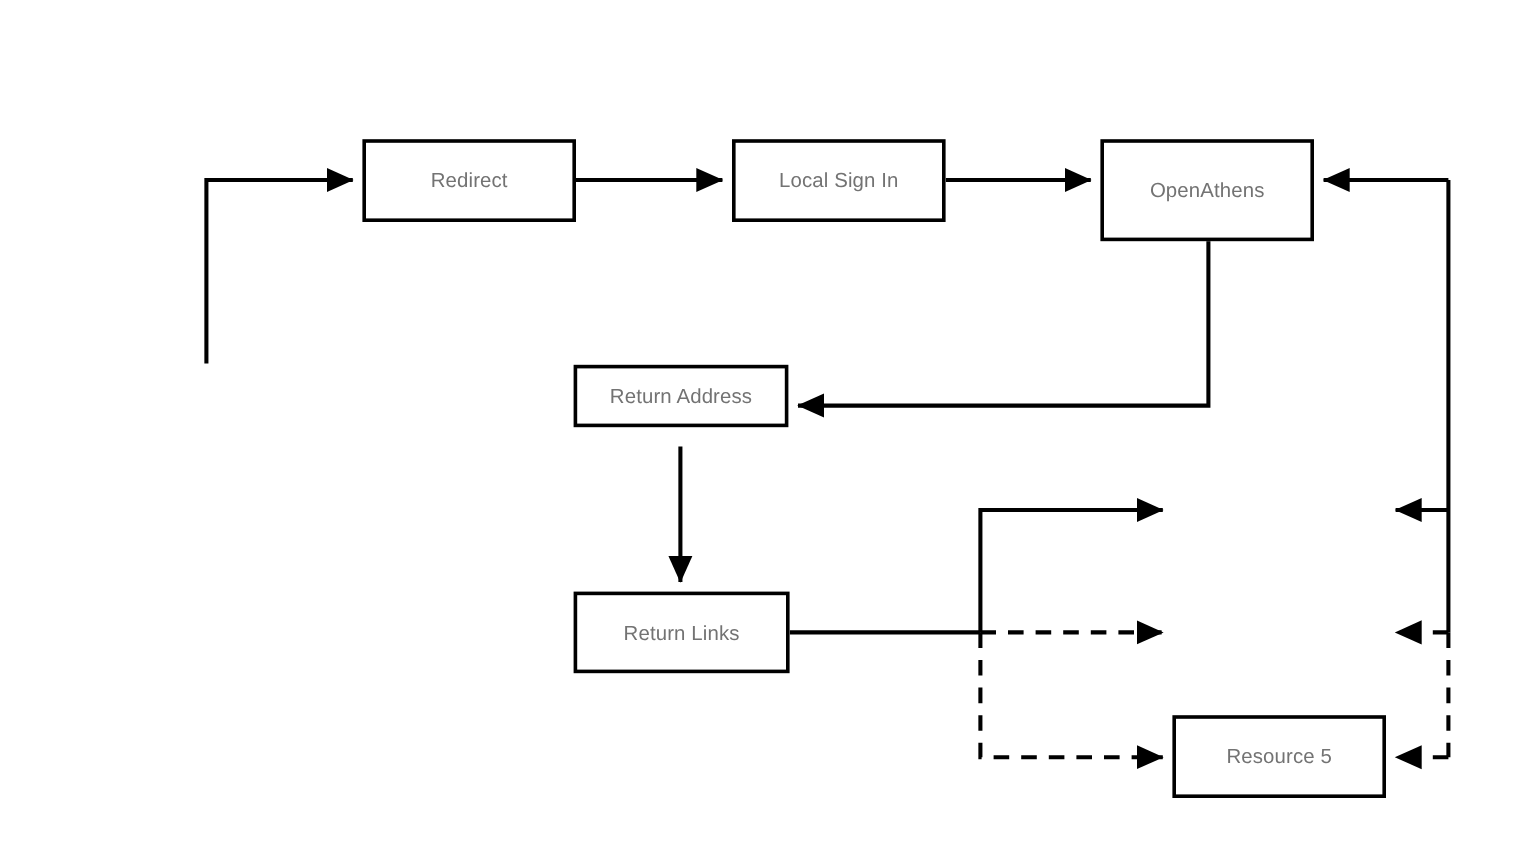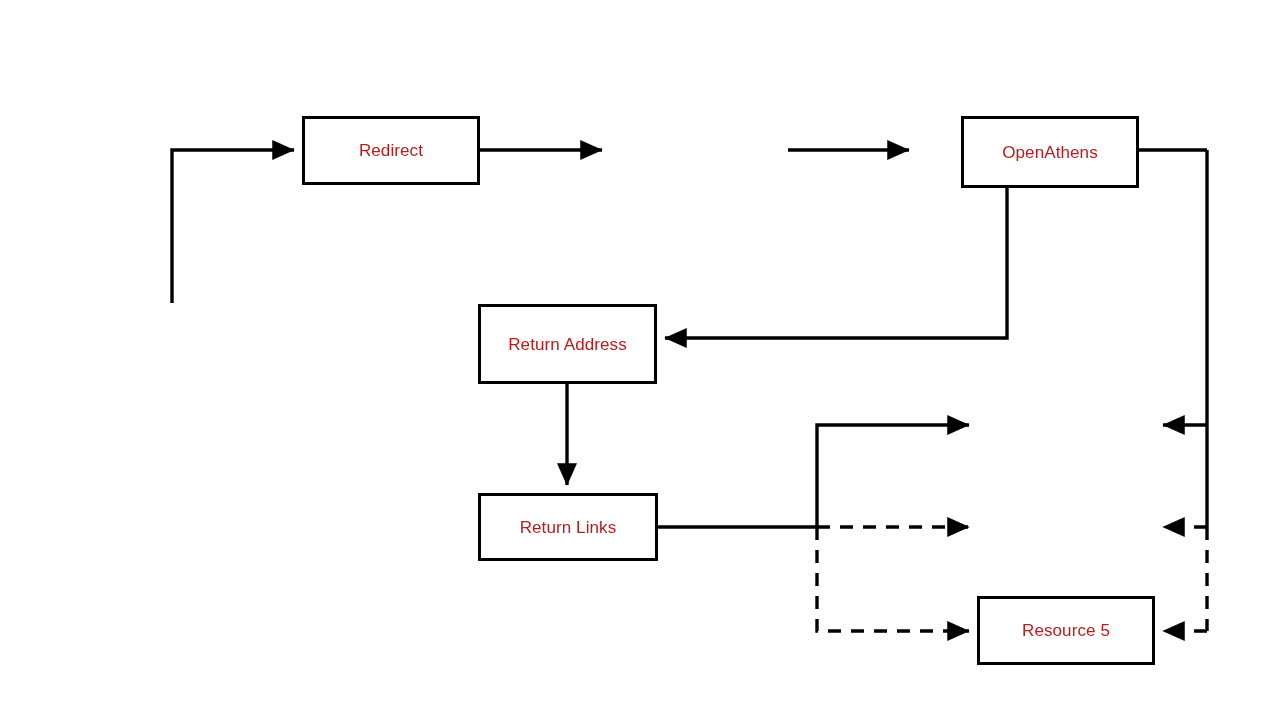--- a/index.html
+++ b/index.html
@@ -33,21 +33,21 @@
     background: #ffffff;
     border: 3px solid #000000;
     display: flex;
     align-items: center;
     justify-content: center;
     z-index: 5;
   }
   .node-label {
     font-size: 17px;
     line-height: 1;
-    color: #b91c1c;
+    color: #737373;
     letter-spacing: 0.1px;
     white-space: nowrap;
     text-align: center;
   }
 </style>
 </head>
 <body>
 
 <div id="diagram-root">
 
@@ -117,26 +117,29 @@
     <g>
       <path d="M1207,631 L1163,631" fill="none" stroke="#000000" stroke-width="3.4" stroke-dasharray="13 10" marker-end="url(#arrowhead)"></path>
     </g>
   </svg>
 
 
   <div class="node" style="left:302px; top:116px; width:178px; height:69px;">
     <span class="node-label">Redirect</span>
   </div>
 
+  <div class="node" style="left:610px; top:116px; width:178px; height:69px;">
+    <span class="node-label">Local Sign In</span>
+  </div>
 
-  <div class="node" style="left:917px; top:116px; width:178px; height:72px;margin-left:44px;">
+  <div class="node" style="left:917px; top:116px; width:178px; height:85px;">
     <span class="node-label">OpenAthens</span>
   </div>
 
-  <div class="node" style="left:478px; top:304px; width:179px; height:80px;">
+  <div class="node" style="left:478px; top:304px; width:179px; height:52px;">
     <span class="node-label">Return Address</span>
   </div>
 
   <div class="node" style="left:478px; top:493px; width:180px; height:68px;">
     <span class="node-label">Return Links</span>
   </div>
 
 
 
   <div class="node" style="left:977px; top:596px; width:178px; height:69px;">

